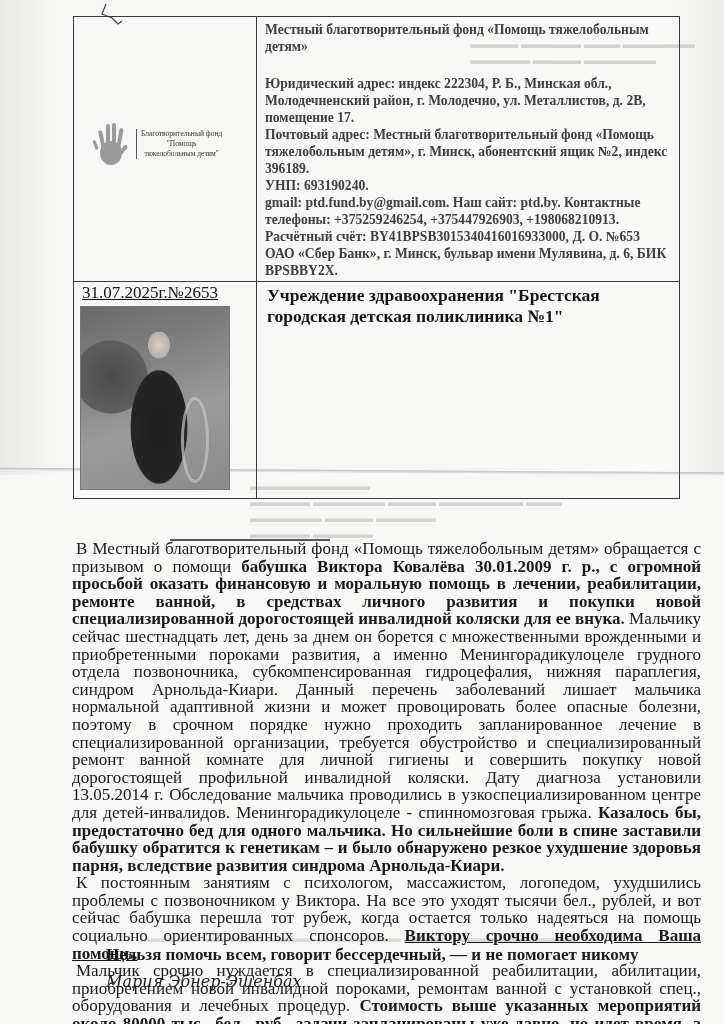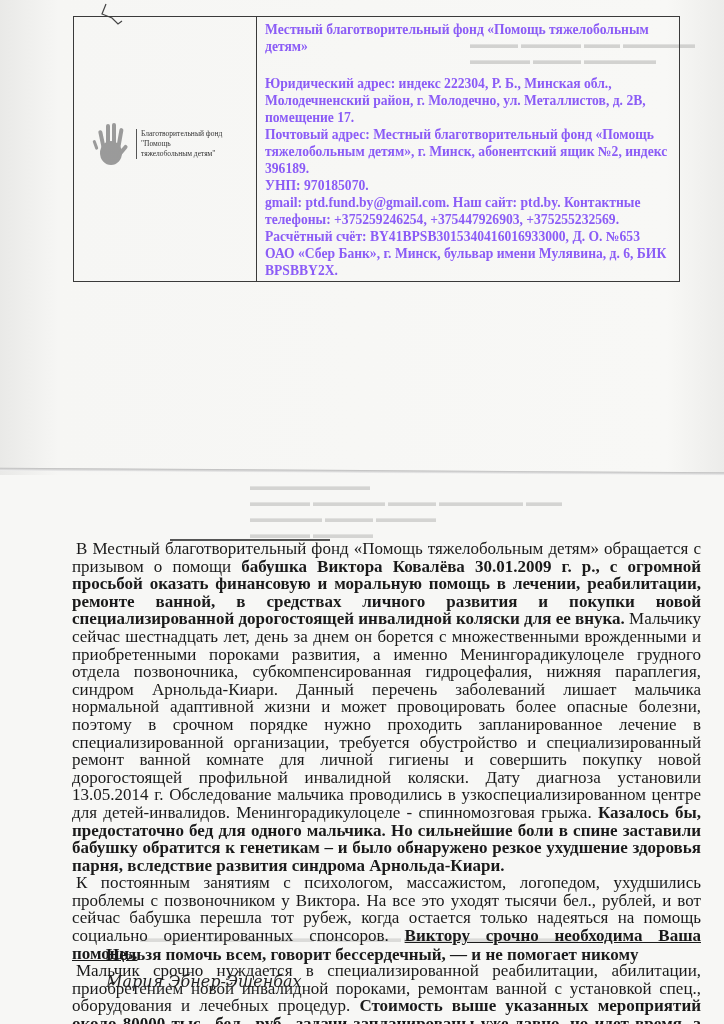--- a/index.html
+++ b/index.html
@@ -23,32 +23,32 @@
     font-family: "Liberation Serif", serif; pointer-events: none;
   }
   .pen-mark {
     position: absolute; left: 98px; top: 2px; width: 30px; height: 24px;
   }
   table.header {
     position: absolute; left: 73px; top: 16px; width: 607px;
     border-collapse: collapse; table-layout: fixed;
   }
   table.header td { border: 1.3px solid #3a3a3a; vertical-align: top; padding: 0; }
-  .logo-cell { width: 182px; height: 230px; position: relative; }
+  .logo-cell { width: 182px; height: 230px; position: relative; text-align: center; }
   .logo {
     position: absolute; left: 18px; top: 103px; display: flex; align-items: center;
   }
   .hand { width: 38px; height: 48px; }
   .logo-text {
     border-left: 1px solid #555; margin-left: 6px; padding-left: 4px;
     font-size: 7.5px; line-height: 10px; color: #333;
   }
   .info-cell {
     padding: 4px 8px 2px 8px !important;
-    font-weight: bold; font-size: 13.6px; line-height: 17px; color: #8b5cf6;
+    font-weight: bold; font-size: 13.6px; line-height: 17px; color: #404040;
   }
   .info-cell p { margin: 0; }
   .info-cell .gap { margin-top: 20px; }
   .date-cell { width: 182px; height: 216px; position: relative; padding: 0; }
   .date-label {
     font-size: 17px; line-height: 20px; text-decoration: underline; padding: 1px 0 0 8px;
     font-weight: normal; color: #111;
   }
   .photo {
     position: absolute; left: 6px; top: 24px; width: 148px; height: 182px;
@@ -121,23 +121,34 @@
           <div>Благотворительный фонд</div>
           <div>"Помощь</div>
           <div>тяжелобольным детям"</div>
         </div>
       </div>
     </td>
     <td class="info-cell">
       <p>Местный благотворительный фонд «Помощь тяжелобольным детям»</p>
       <p class="gap">Юридический адрес: индекс 222304, Р. Б., Минская обл., Молодечненский район, г. Молодечно, ул. Металлистов, д. 2В, помещение 17.</p>
       <p>Почтовый адрес: Местный благотворительный фонд «Помощь тяжелобольным детям», г. Минск, абонентский ящик №2, индекс 396189.</p>
-      <p>УНП: 970185070.</p>
-      <p>gmail: ptd.fund.by@gmail.com. Наш сайт: ptd.by. Контактные телефоны: +375259246254, +375447926903, +375255232569.</p>
+      <p>УНП: 693190240.</p>
+      <p>gmail: ptd.fund.by@gmail.com. Наш сайт: ptd.by. Контактные телефоны: +375259246254, +375447926903, +198068210913.</p>
       <p>Расчётный счёт: BY41BPSB3015340416016933000, Д. О. №653 ОАО «Сбер Банк», г. Минск, бульвар имени Мулявина, д. 6, БИК BPSBBY2X.</p>
+    </td>
+  </tr>
+  <tr>
+    <td class="date-cell">
+      <div class="date-label">31.07.2025г.№2653</div>
+      <div class="photo">
+            <div class="wheel"></div>
+          </div>
+    </td>
+    <td class="institution-cell">
+      <div>Учреждение здравоохранения "Брестская городская детская поликлиника №1"</div>
     </td>
   </tr>
 </tbody>
   </table>
 
 <div class="top-line"></div>
 
 <div class="body-text">
   <p><span>В Местный благотворительный фонд «Помощь тяжелобольным детям» обращается с призывом о помощи </span><b>бабушка Виктора Ковалёва 30.01.2009 г. р., с огромной просьбой оказать финансовую и моральную помощь в лечении, реабилитации,  ремонте ванной, в средствах личного развития и покупки новой специализированной дорогостоящей инвалидной коляски для ее внука.</b><span> Мальчику сейчас шестнадцать лет, день за днем он борется с множественными врожденными и приобретенными пороками развития, а именно Менингорадикулоцеле грудного отдела позвоночника, субкомпенсированная гидроцефалия, нижняя параплегия, синдром Арнольда-Киари. Данный перечень заболеваний лишает мальчика нормальной адаптивной жизни и может провоцировать более опасные болезни, поэтому в срочном порядке нужно проходить запланированное лечение в специализированной организации, требуется обустройство и специализированный ремонт ванной комнате для личной гигиены и совершить покупку новой дорогостоящей профильной инвалидной коляски. Дату диагноза установили 13.05.2014 г. Обследование мальчика проводились в узкоспециализированном центре для детей-инвалидов. Менингорадикулоцеле - спинномозговая грыжа. </span><b>Казалось бы, предостаточно бед для одного мальчика. Но сильнейшие боли в спине заставили бабушку обратится к генетикам – и было обнаружено резкое ухудшение здоровья парня, вследствие развития синдрома Арнольда-Киари.</b></p>
   <p><span>К постоянным занятиям с психологом, массажистом, логопедом, ухудшились проблемы с позвоночником у Виктора. На все это уходят тысячи бел., рублей, и вот сейчас бабушка перешла тот рубеж, когда остается только надеяться на помощь социально ориентированных спонсоров. </span><b><u>Виктору срочно необходима Ваша помощь.</u></b></p>

